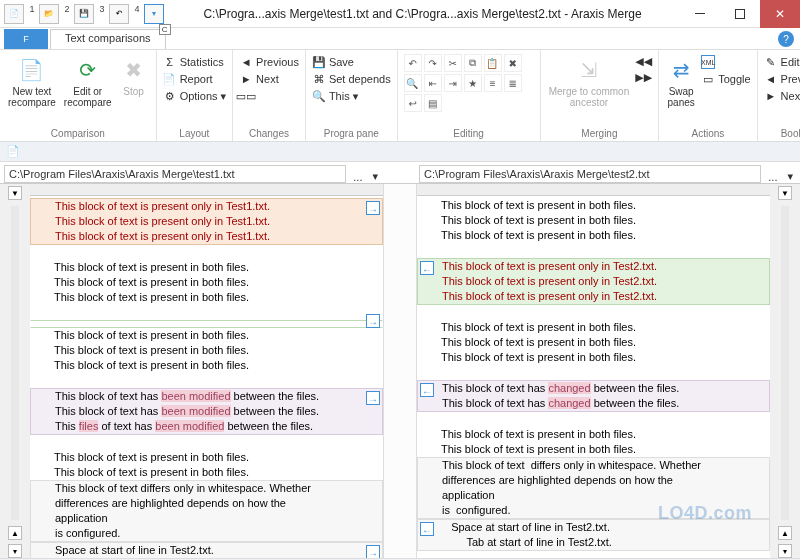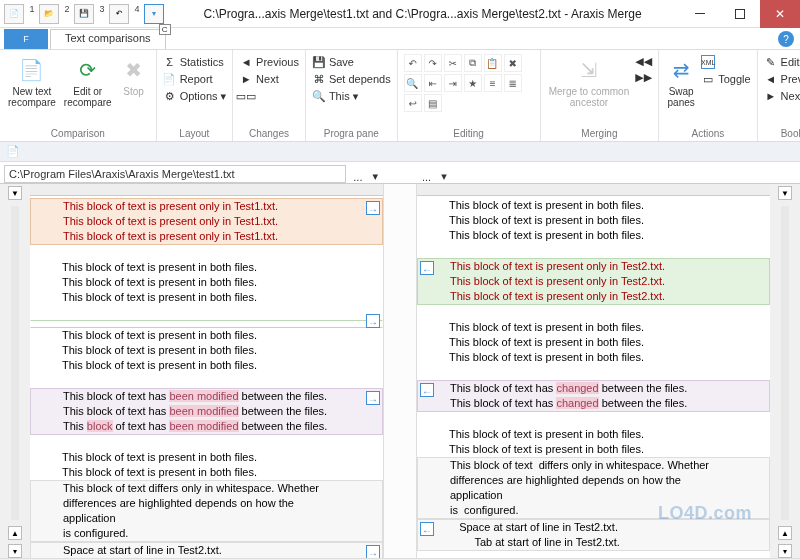--- a/index.html
+++ b/index.html
@@ -44,21 +44,21 @@
   .pathcell input { flex:1; border:1px solid #ccc; height:18px; font-size:11px; padding:0 4px; color:#333;}
   .dots { font-size:11px; color:#333; padding:0 3px; cursor:default;}
   .splitter { width:30px; }
   
   .diffarea { display:flex; height:374px; background:#fff; position:relative;}
   .pane { flex:1; overflow:hidden; position:relative; background:#fff;}
   .gutter { width:30px; background:#f0f0f0; display:flex; flex-direction:column; align-items:center; padding-top:2px; gap:4px;}
   .center-strip { width:34px; background:#fcfcfc; border-left:1px solid #ddd; border-right:1px solid #ddd; position:relative;}
   .pane .innerlines { font-family:Consolas,"Courier New",monospace; font-size:11px; line-height:15px; color:#000; padding-top:2px;}
   .pane .topbar { height:12px; background:#eee; border-bottom:1px solid #ccc;}
-  .line { padding-left:32px; white-space:pre; position:relative;}
+  .line { padding-left:24px; white-space:pre; position:relative;}
   .blank { height:15px; }
   .block { position:relative; border:1px solid transparent; }
   .block.removed { background:#fbe9dc; border-color:#e6c2a4; }
   .block.added { background:#e4f3e0; border-color:#bcd9b3; }
   .block.modified { background:#f3edf5; border-color:#d8c9de; }
   .block.ws { background:#f7f7f7; border-color:#ddd; }
   .block .red { color:#a00000; }
   .chg { color:#a04060; background:#f3d0d8;}
   .arrowbox { position:absolute; right:2px; top:2px; width:14px; height:14px; border:1px solid #3f8fd8; color:#3f8fd8; display:flex; align-items:center; justify-content:center; font-size:10px; background:#fff;}
   .arrowbox.left { left:2px; right:auto;}
@@ -273,20 +273,21 @@
 </div>
 
 <div class="pathrow">
   <div class="pathcell">
     <input value="C:\Program Files\Araxis\Araxis Merge\test1.txt" style="">
     <span class="dots">...</span>
     <span class="dots">▾</span>
   </div>
   <div class="splitter"></div>
   <div class="pathcell">
+    <input value="C:\Program Files\Araxis\Araxis Merge\test2.txt" style="">
     <span class="dots">...</span>
     <span class="dots">▾</span>
   </div>
 </div>
 
 <div class="diffarea">
   <div class="gutter">
     <div class="gsq">▼</div>
     <div class="gbar"></div>
     <div class="gsq">▲</div>
@@ -311,21 +312,21 @@
         <div class="arrowbox" style="top:-7px">→</div>
       </div>
       <div class="line">This block of text is present in both files.</div>
       <div class="line">This block of text is present in both files.</div>
       <div class="line">This block of text is present in both files.</div>
       <div class="blank"></div>
       <div class="block modified">
         <div class="arrowbox">→</div>
         <div class="line"><span>This block of text has </span><span class="chg">been modified</span><span> between the files.</span></div>
         <div class="line"><span>This block of text has </span><span class="chg">been modified</span><span> between the files.</span></div>
-        <div class="line"><span>This </span><span class="chg">block</span><span> of text has </span><span class="chg">been modified</span><span> between the files.</span></div>
+        <div class="line"><span>This </span><span class="chg">files</span><span> of text has </span><span class="chg">been modified</span><span> between the files.</span></div>
       </div>
       <div class="blank"></div>
       <div class="line">This block of text is present in both files.</div>
       <div class="line">This block of text is present in both files.</div>
       <div class="block ws">
         <div class="line">This block of text differs only in whitespace. Whether</div>
         <div class="line">differences are highlighted depends on how the</div>
         <div class="line">application</div>
         <div class="line">is configured.</div>
       </div>

